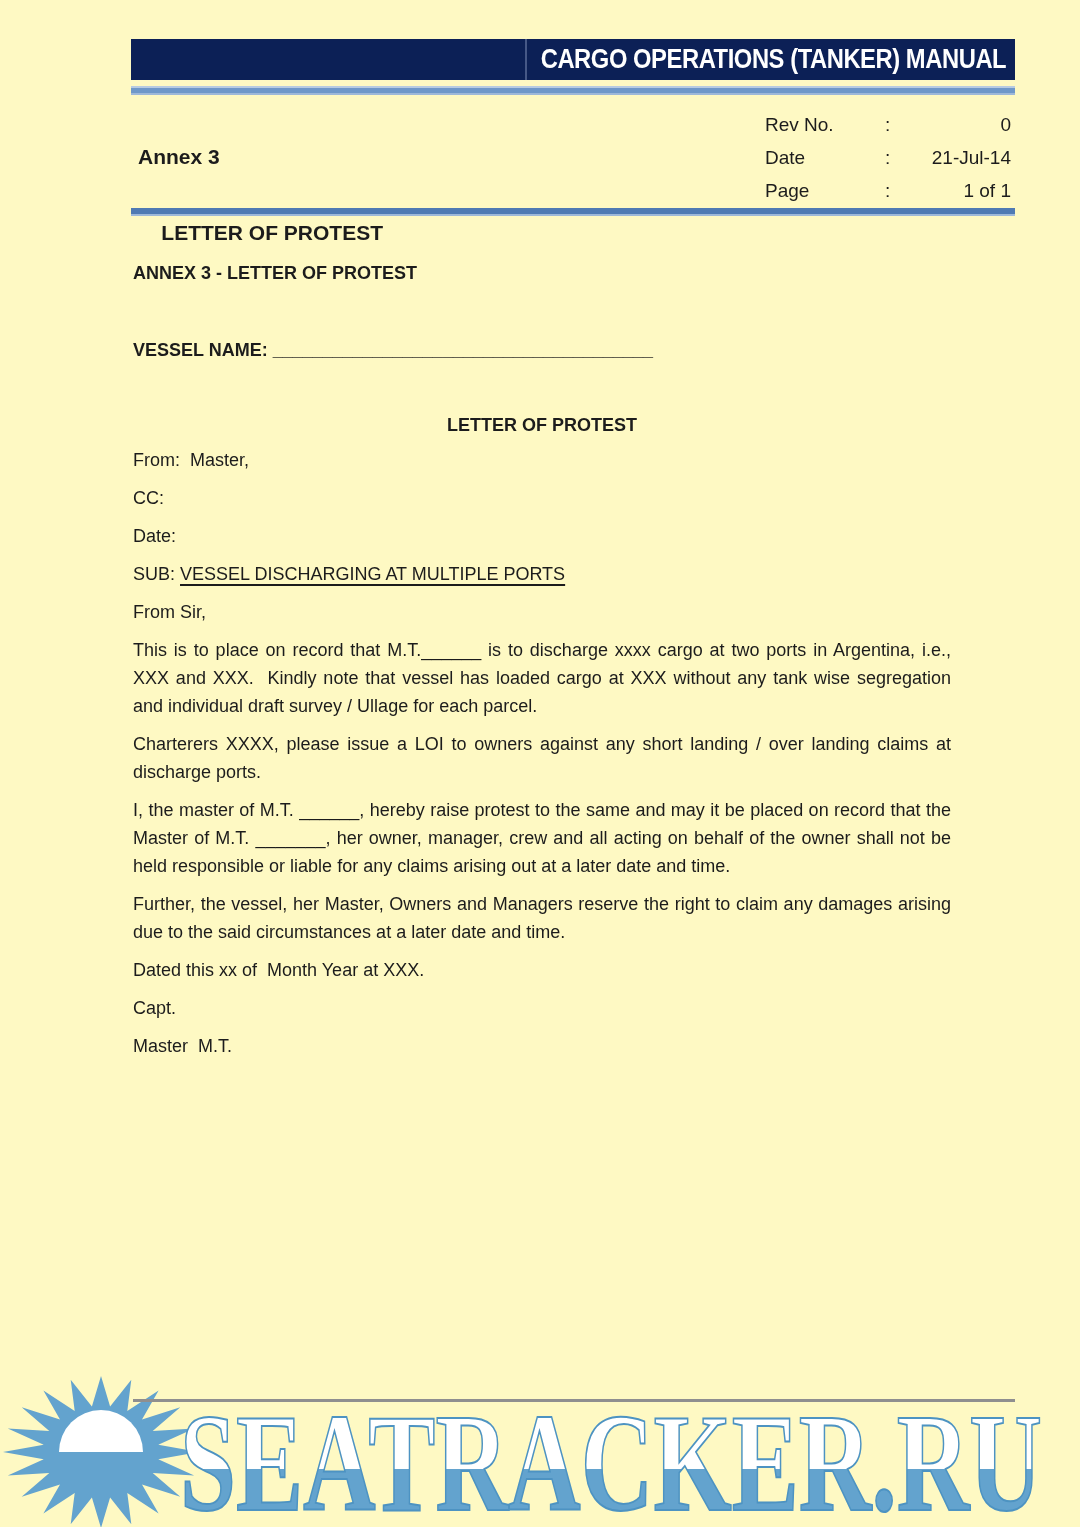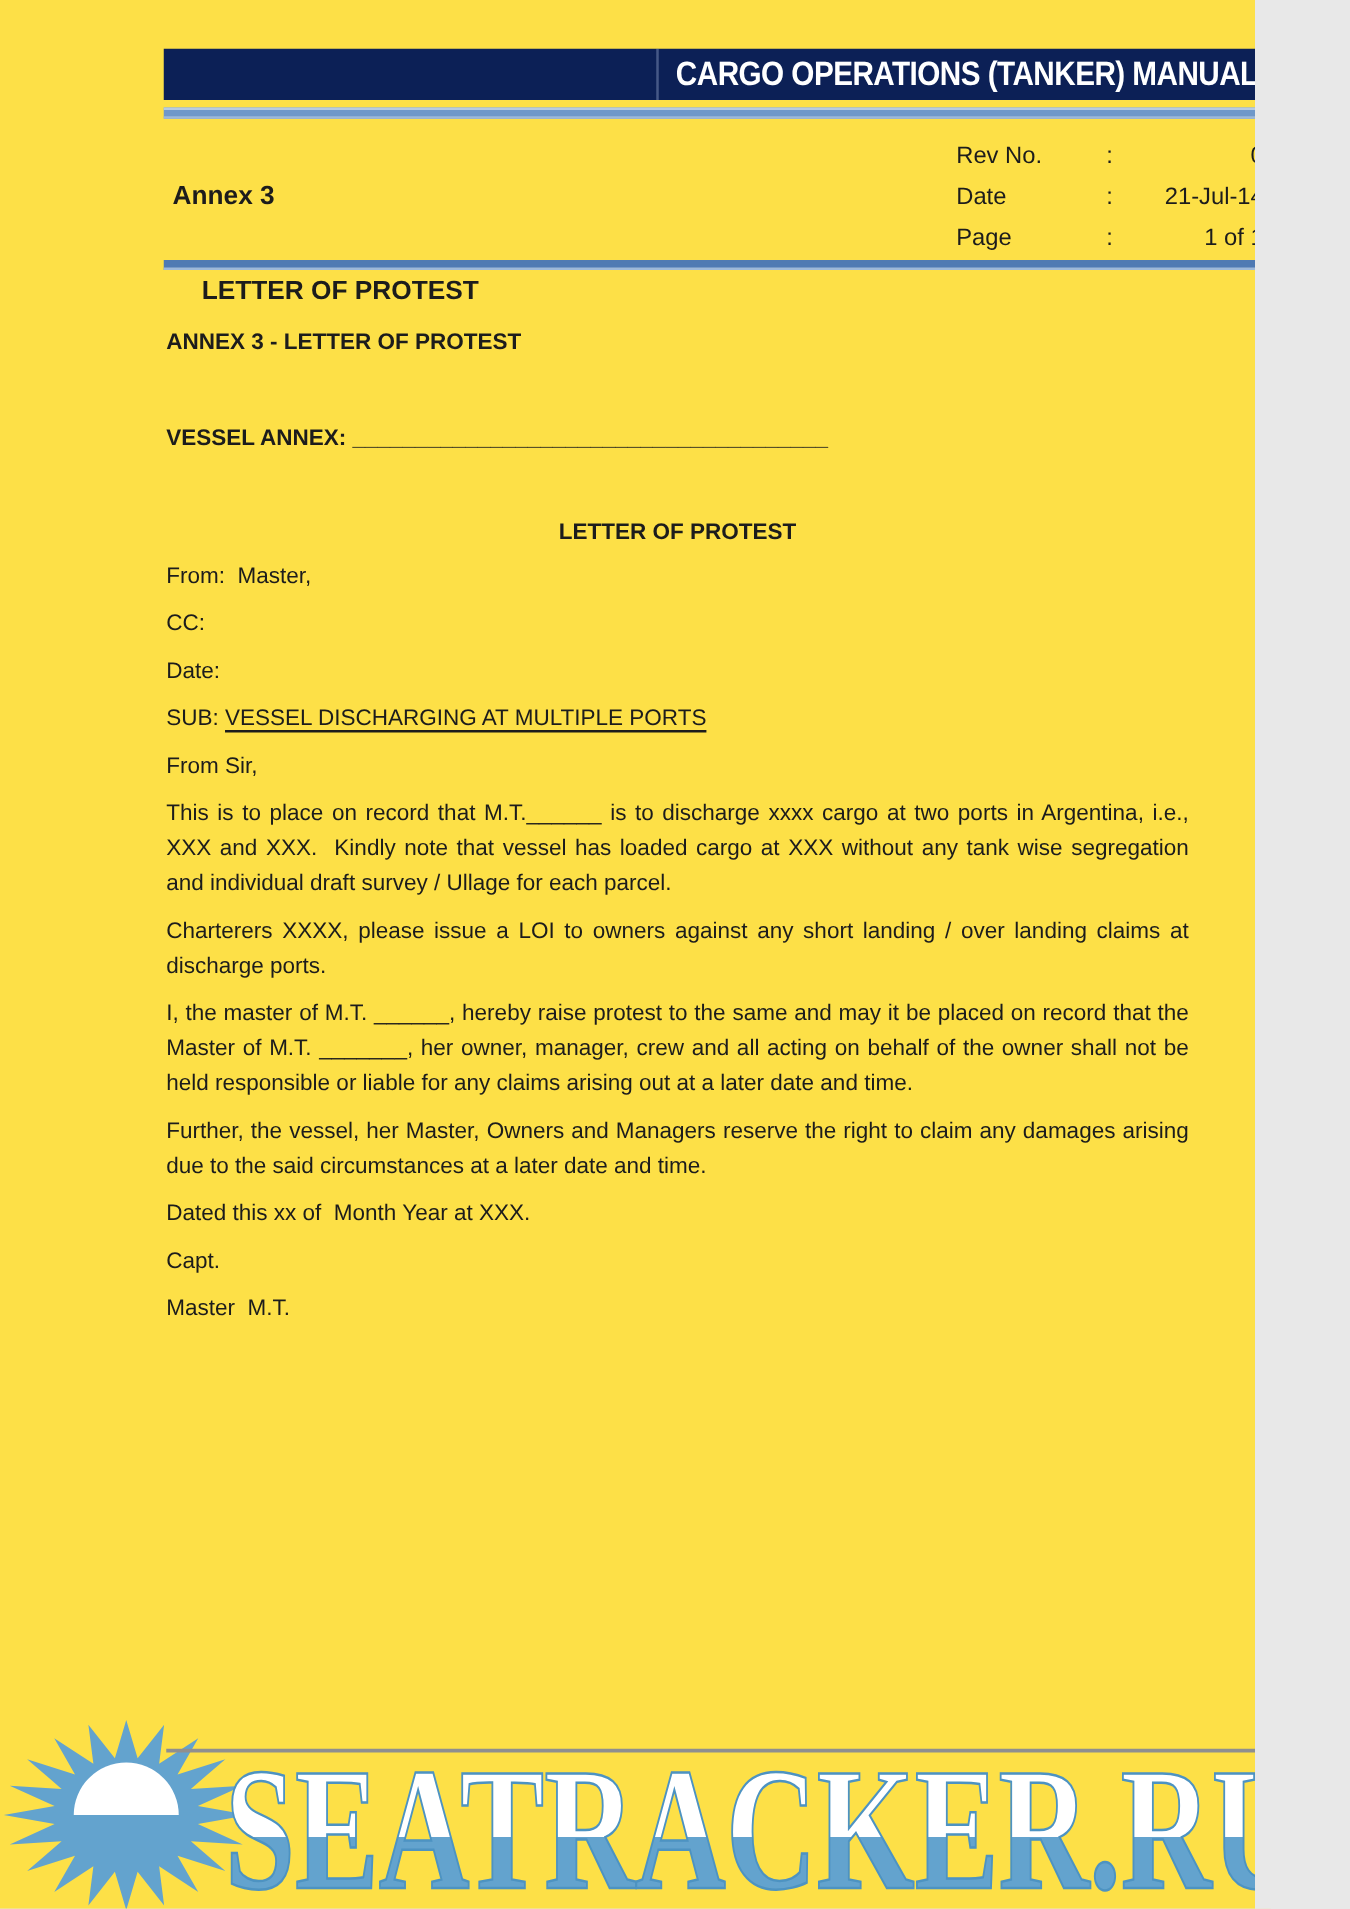--- a/index.html
+++ b/index.html
@@ -1,17 +1,17 @@
 <!DOCTYPE html>
 <html style="--navy: #0c2056; --band-blue: #6f98c9; --band-blue-light: #b7cbe2; --rule-blue: #4f7ab3; --watermark-blue: #63a3ce; --watermark-stroke: #4d93c2; --footer-gray: #8f8f8f; --note-gray: #7d7d7d; --text: #1c1c1c;"><head>
 <meta charset="utf-8">
 <style>
   html,body{margin:0;padding:0;background:#e8e8e8;}
   .page{
-    position:relative;width:1004px;height:1527px;background:#fde047;
+    position:relative;width:1080px;height:1527px;background:#fef9c3;
     overflow:hidden;font-family:"Liberation Sans",sans-serif;color:var(--text,#1c1c1c);
   }
   
   .header-bar{
     position:absolute;left:131px;top:39px;width:884px;height:41px;
     background:var(--navy,#0c2056);display:flex;align-items:center;justify-content:flex-end;
     padding:0;box-sizing:border-box;
   }
   .header-bar .vdiv{
     position:absolute;left:394px;top:0;width:2px;height:100%;
@@ -91,21 +91,21 @@
     <span class="mv">21-Jul-14</span>
     <span>Page</span>
     <span>:</span>
     <span class="mv">1 of 1</span>
   </div>
 
   <div class="info-underline"></div>
 
   <div class="letter">
     <p class="bold heading">ANNEX 3 - LETTER OF PROTEST</p>
-    <p class="bold vessel">VESSEL ANNEX: ______________________________________</p>
+    <p class="bold vessel">VESSEL NAME: ______________________________________</p>
     <p class="bold center-title">LETTER OF PROTEST</p>
     <p>From:  Master,</p>
     <p>CC:</p>
     <p>Date:</p>
     <p><span>SUB: </span><span class="u">VESSEL DISCHARGING AT MULTIPLE PORTS</span></p>
     <p>From Sir,</p>
     <p class="para">This is to place on record that M.T.______ is to discharge xxxx cargo at two ports in Argentina, i.e., XXX and XXX.  Kindly note that vessel has loaded cargo at XXX without any tank wise segregation and individual draft survey / Ullage for each parcel.</p>
     <p class="para">Charterers XXXX, please issue a LOI to owners against any short landing / over landing claims at discharge ports.</p>
     <p class="para">I, the master of M.T. ______, hereby raise protest to the same and may it be placed on record that the Master of M.T. _______, her owner, manager, crew and all acting on behalf of the owner shall not be held responsible or liable for any claims arising out at a later date and time.</p>
     <p class="para">Further, the vessel, her Master, Owners and Managers reserve the right to claim any damages arising due to the said circumstances at a later date and time.</p>

